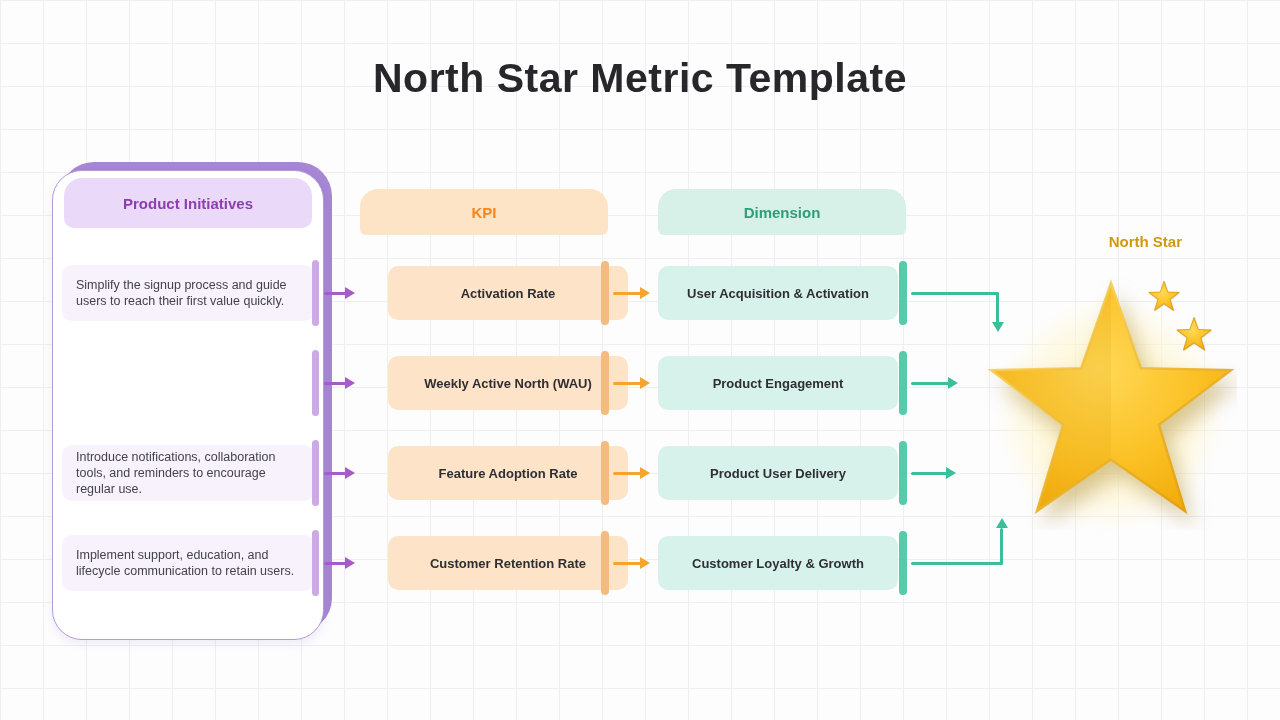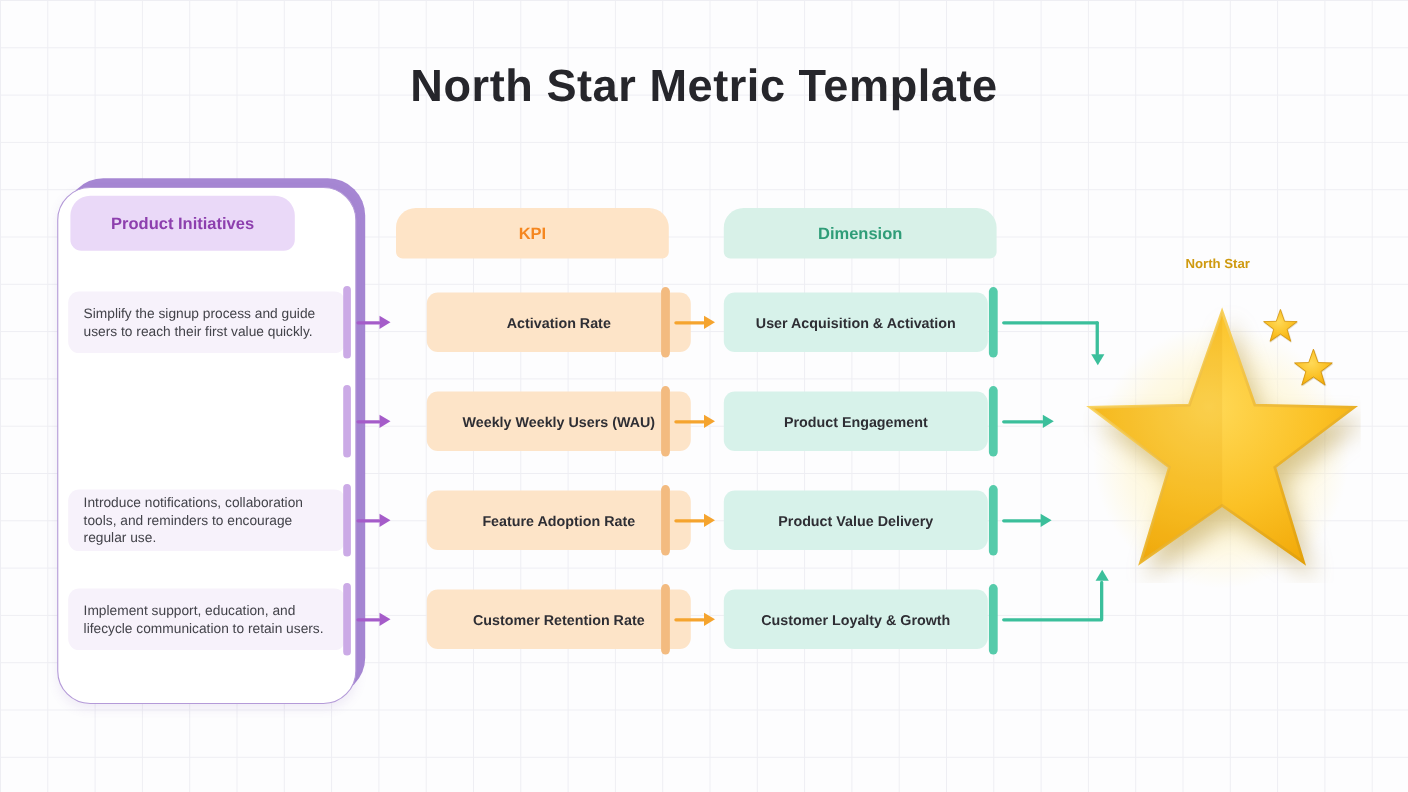--- a/index.html
+++ b/index.html
@@ -26,21 +26,21 @@
   .panel-back {
     left: 60px; top: 162px; width: 272px; height: 470px;
     background: #a687d3; border-radius: 34px;
   }
   .panel-front {
     left: 52px; top: 170px; width: 272px; height: 470px;
     background: #ffffff; border: 1.5px solid #b49ad8; border-radius: 30px;
     box-shadow: 0 4px 10px rgba(120, 80, 180, 0.10);
   }
   .panel-header {
-    left: 64px; top: 178px; width: 204px; height: 50px;
+    left: 64px; top: 178px; width: 248px; height: 50px;
     background: #ead9f8; border-radius: 18px 18px 10px 10px;
     display: flex; align-items: center; justify-content: center;
     font-size: 15px; font-weight: bold; color: #8d3fae;
   }
   .init-item {
     left: 62px; width: 252px; height: 56px;
     background: #f7f2fb; border-radius: 10px;
     display: flex; align-items: center; padding: 4px 14px;
     font-size: 12.5px; color: #43434a; line-height: 1.3;
   }
@@ -84,22 +84,22 @@
   }
   .dim-bar { left: 899px; width: 8px; height: 64px; background: #55cbaa; border-radius: 4px; }
   .teal-line { background: #3bbf9b; }
   .teal-head-r { border-left: 10px solid #3bbf9b; }
   .teal-head-d { border-top: 10px solid #3bbf9b; }
   .teal-head-u { border-bottom: 10px solid #3bbf9b; }
   .teal-vert { width: 3px; background: #3bbf9b; border-radius: 2px; }
 
   
   .ns-label {
-    left: 1032px; top: 233px; width: 150px; text-align: center;
-    font-size: 12px; font-weight: bold; color: #cf9a10;
+    left: 1032px; top: 233px; width: 150px; text-align: right;
+    font-size: 15px; font-weight: bold; color: #cf9a10;
   }
   .ns-glow {
     left: 955px; top: 255px; width: 310px; height: 320px; border-radius: 50%;
     background: radial-gradient(closest-side, rgba(255,241,185,0.95), rgba(255,246,210,0.55) 55%, rgba(255,255,255,0) 75%);
   }
 </style>
 </head>
 <body>
 
 <div class="slide">
@@ -129,21 +129,21 @@
   <div class="abs arrow-line purple-line" style="left:324px;top:561.5px;width:22px"></div>
   <div class="abs arrow-head-right purple-head" style="left:345px;top:557px"></div>
 
   <div class="abs kpi-header">KPI</div>
 
   <div class="abs kpi-box" style="top:266px">Activation Rate</div>
   <div class="abs kpi-bar" style="top:261px"></div>
   <div class="abs arrow-line orange-line" style="left:613px;top:291.5px;width:28px"></div>
   <div class="abs arrow-head-right orange-head" style="left:640px;top:287px"></div>
 
-  <div class="abs kpi-box" style="top:356px">Weekly Weekly Users (WAU)</div>
+  <div class="abs kpi-box" style="top:356px">Weekly Active North (WAU)</div>
   <div class="abs kpi-bar" style="top:351px"></div>
   <div class="abs arrow-line orange-line" style="left:613px;top:381.5px;width:28px"></div>
   <div class="abs arrow-head-right orange-head" style="left:640px;top:377px"></div>
 
   <div class="abs kpi-box" style="top:446px">Feature Adoption Rate</div>
   <div class="abs kpi-bar" style="top:441px"></div>
   <div class="abs arrow-line orange-line" style="left:613px;top:471.5px;width:28px"></div>
   <div class="abs arrow-head-right orange-head" style="left:640px;top:467px"></div>
 
   <div class="abs kpi-box" style="top:536px">Customer Retention Rate</div>
@@ -158,21 +158,21 @@
 
   <div class="abs arrow-line teal-line" style="left:911px;top:291.5px;width:88px"></div>
   <div class="abs teal-vert" style="left:996px;top:291.5px;height:31px"></div>
   <div class="abs arrow-head-down teal-head-d" style="left:991.5px;top:322px"></div>
 
   <div class="abs dim-box" style="top:356px">Product Engagement</div>
   <div class="abs dim-bar" style="top:351px"></div>
   <div class="abs arrow-line teal-line" style="left:911px;top:381.5px;width:38px"></div>
   <div class="abs arrow-head-right teal-head-r" style="left:948px;top:377px"></div>
 
-  <div class="abs dim-box" style="top:446px">Product Value Delivery</div>
+  <div class="abs dim-box" style="top:446px">Product User Delivery</div>
   <div class="abs dim-bar" style="top:441px"></div>
   <div class="abs arrow-line teal-line" style="left:911px;top:471.5px;width:36px"></div>
   <div class="abs arrow-head-right teal-head-r" style="left:946px;top:467px"></div>
 
   <div class="abs dim-box" style="top:536px">Customer Loyalty &amp; Growth</div>
   <div class="abs dim-bar" style="top:531px"></div>
 
   <div class="abs arrow-line teal-line" style="left:911px;top:561.5px;width:92px"></div>
   <div class="abs teal-vert" style="left:1000px;top:528px;height:36px"></div>
   <div class="abs arrow-head-up teal-head-u" style="left:995.5px;top:518px"></div>

